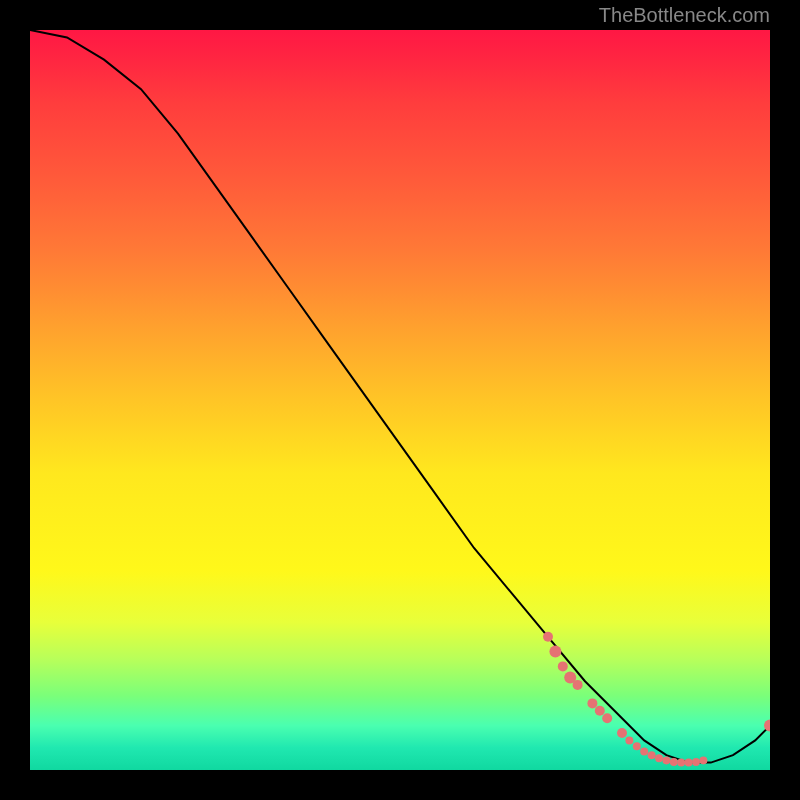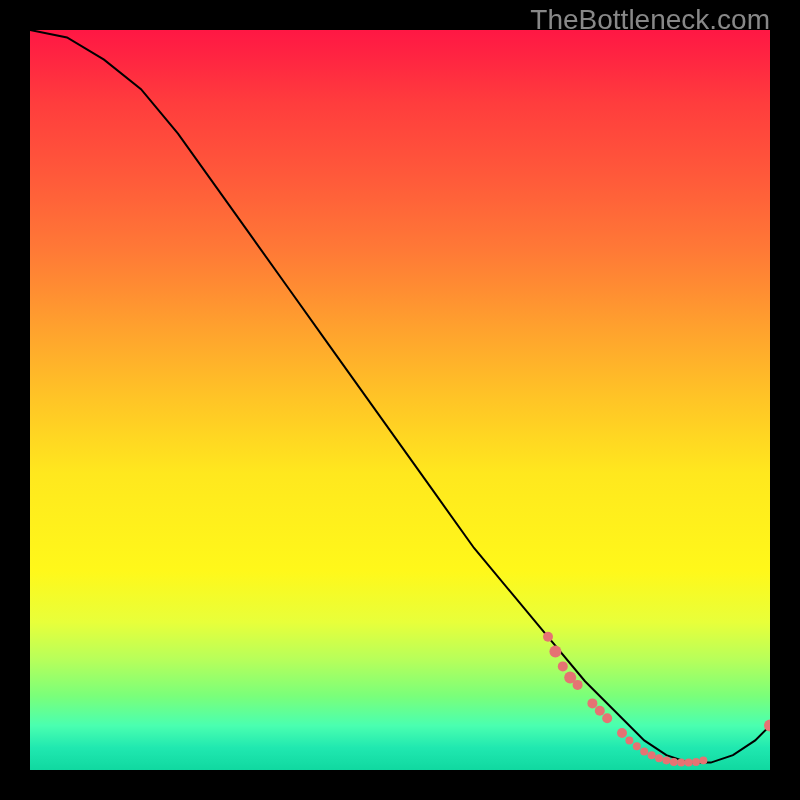--- a/index.html
+++ b/index.html
@@ -8,21 +8,21 @@
     height: 800px;
     background: #000;
     position: relative;
     font-family: Arial, sans-serif;
   }
   .watermark {
     position: absolute;
     top: 4px;
     right: 30px;
     color: #888;
-    font-size: 28px;
+    font-size: 20px;
     font-weight: normal;
     z-index: 10;
     text-align: right;
   }
   .plot-area {
     position: absolute;
     left: 30px;
     top: 30px;
     width: 740px;
     height: 740px;

